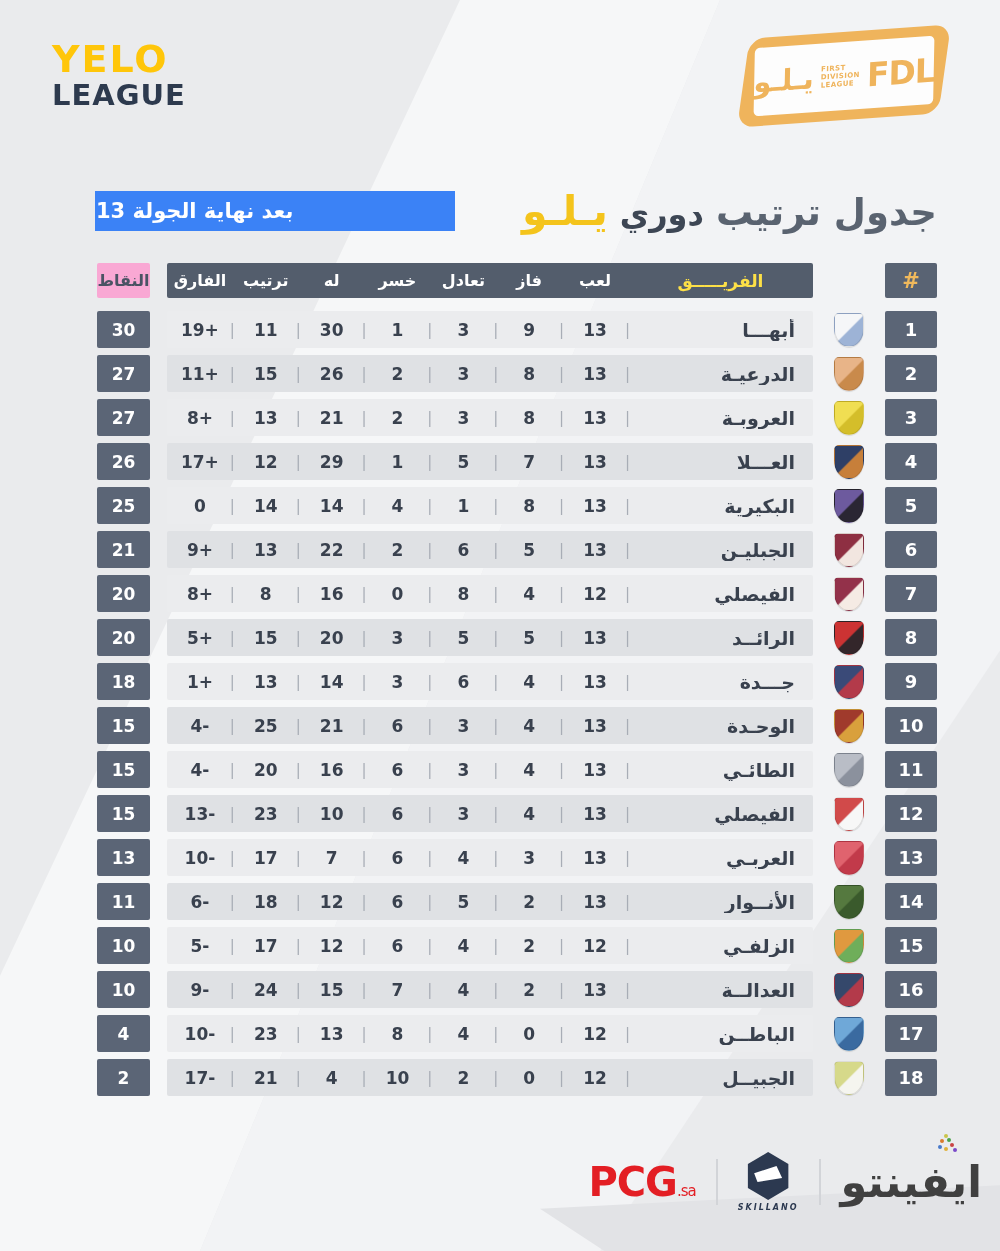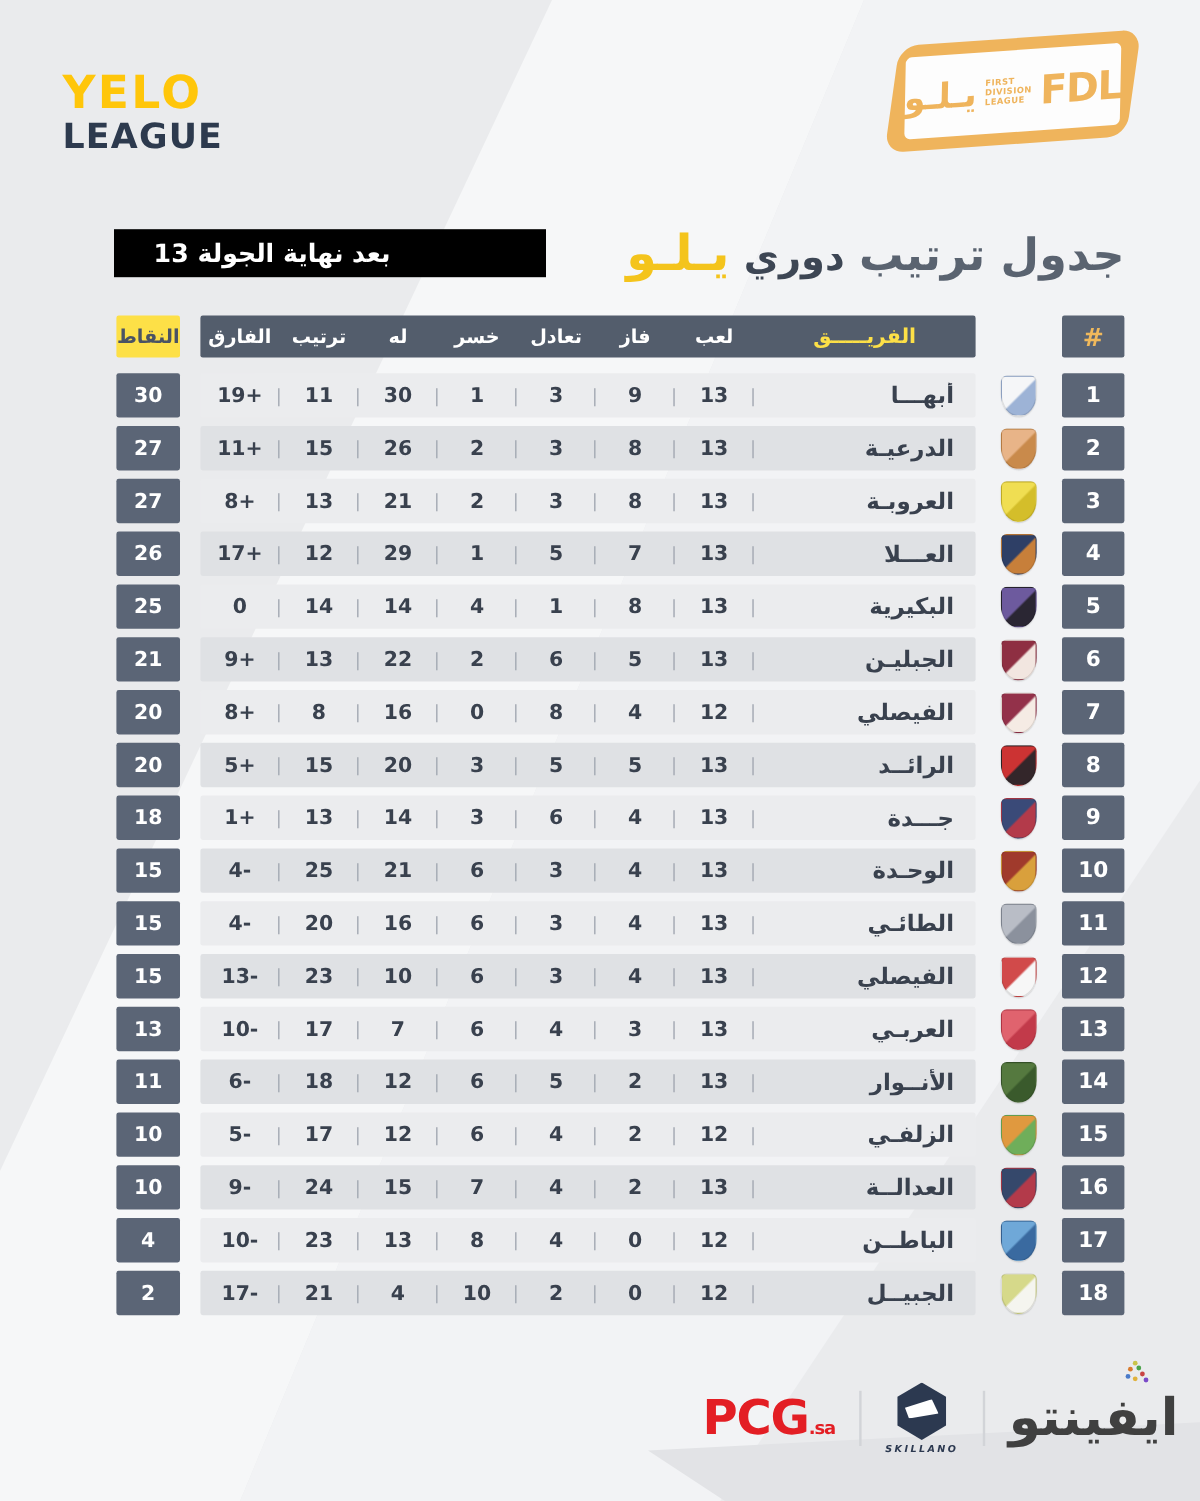--- a/index.html
+++ b/index.html
@@ -8,57 +8,57 @@
 
   
   .bg-diag-1 { position:absolute; inset:0; background:#f6f7f8;
     clip-path:polygon(46% 0, 72% 0, 20% 100%, 0 100%, 0 78%); }
   .bg-diag-2 { position:absolute; inset:0; background:#f2f3f5;
     clip-path:polygon(72% 0, 100% 0, 100% 52%, 60% 100%, 20% 100%); }
   .footer-band { position:absolute; left:540px; top:1178px; width:460px; height:73px;
     background:#e2e3e6; clip-path:polygon(0 42%, 100% 10%, 100% 100%, 14% 100%); }
 
   
-  .brand { position:absolute; left:52px; top:40px; line-height:1.05;margin-top:18px; }
+  .brand { position:absolute; left:52px; top:40px; line-height:1.05; }
   .brand .yelo { font-size:38px; font-weight:800; color:#ffc60a; letter-spacing:2px; }
   .brand .league { font-size:29px; font-weight:800; color:#2d3a4e; letter-spacing:1px; }
 
   
   .fdl-outer { position:absolute; top:32px; right:55px; width:202px; height:88px;
     background:#efb45c; border-radius:16px; transform:rotate(-4deg) skewX(-12deg); }
   .fdl-inner { position:absolute; inset:10px 11px; background:#fdfdfd; border-radius:5px;
     display:flex; direction:ltr; align-items:center; justify-content:center; gap:7px;
     transform:skewX(7deg); }
   .fdl-arabic { color:#efb45c; font-size:29px; font-weight:800; }
   .fdl-stack { display:flex; flex-direction:column; line-height:1.15; color:#efb45c;
     font-size:7px; font-weight:700; letter-spacing:.4px; }
   .fdl-big { color:#efb45c; font-size:33px; font-weight:800; letter-spacing:-1px; }
 
   
   .title-row { position:absolute; left:95px; top:186px; width:842px; height:50px;
     display:flex; align-items:center; }
-  .round-badge { width:360px; height:40px; background:#000000; color:#ffffff;
-    display:flex; align-items:center; justify-content:flex-end; padding:0 33px;
+  .round-badge { width:360px; height:40px; background:#3b82f6; color:#ffffff;
+    display:flex; align-items:center; justify-content:flex-end; padding:0 1px;
     font-size:21px; font-weight:700; direction:rtl; }
   .main-title { margin-left:auto; direction:rtl; display:flex; align-items:baseline; gap:12px; }
   .title-prefix { font-size:37px; font-weight:600; color:#5a6370; }
   .title-bold { font-size:32px; font-weight:800; color:#3d4654; }
   .title-accent { font-size:41px; font-weight:800; color:#f4c41c; letter-spacing:2px; }
 
   
   .standings { position:absolute; left:95px; top:263px; width:842px; }
   .thead { display:flex; direction:rtl; height:35px; margin-bottom:13px; }
   .rank-h { width:52px; height:35px; background:#596373; color:#f0b95c; font-weight:800;
     font-size:21px; display:flex; align-items:center; justify-content:center; border-radius:2px; }
   .logo-slot-h { width:72px; }
   .head-bar { width:646px; height:35px; background:#535d6c; border-radius:2px;
     display:flex; direction:rtl; align-items:center; }
   .head-team { width:185px; text-align:center; color:#fde047; font-size:17px; font-weight:700; }
   .head-cell { flex:1; text-align:center; color:#fff; font-size:16px; font-weight:700; }
-  .points-h { width:53px; height:35px; margin-inline-start:17px; background:#fde047;
+  .points-h { width:53px; height:35px; margin-inline-start:17px; background:#f9a8d4;
     color:#4a5364; font-weight:700; font-size:16px; display:flex; align-items:center;
     justify-content:center; border-radius:2px; }
 
   .trow { display:flex; direction:rtl; height:37px; margin-bottom:7px; align-items:center; }
   .rank { width:52px; height:37px; background:#5b6576; color:#ffffff; font-weight:700;
     font-size:18px; display:flex; align-items:center; justify-content:center; border-radius:2px; }
   .logo-slot { width:72px; display:flex; justify-content:center; align-items:center; }
   .team-logo { width:30px; height:34px; border-radius:5px 5px 50% 50% / 5px 5px 55% 55%;
     border:1px solid rgba(0,0,0,.10); box-shadow:0 1px 1px rgba(0,0,0,.12); }
   .bar { width:646px; height:37px; display:flex; direction:rtl; align-items:center; border-radius:2px; }
@@ -71,21 +71,21 @@
   .vcell::before { content:"|"; position:absolute; right:-2px; top:50%;
     transform:translateY(-52%); color:#a8adb6; font-weight:400; font-size:15px; }
   .points { width:53px; height:37px; margin-inline-start:17px; background:#5b6576;
     color:#ffffff; font-weight:700; font-size:17px; display:flex; align-items:center;
     justify-content:center; border-radius:2px; }
 
   
   .footer { position:absolute; right:18px; top:1142px; height:80px; display:flex;
     align-items:center; gap:20px; }
   .pcg { color:#e31e24; font-size:40px; font-weight:800; letter-spacing:-1px; line-height:1; }
-  .pcg .sa { font-size:15px; font-weight:700; vertical-align:baseline; }
+  .pcg .sa { font-size:15px; font-weight:400; vertical-align:baseline; }
   .fsep { width:2px; height:46px; background:#d2d4d8; }
   .skillano { display:flex; flex-direction:column; align-items:center; gap:3px;font-style:italic; }
   .hex { position:relative; width:44px; height:48px; background:#2c3950;
     clip-path:polygon(50% 0,96% 25%,96% 75%,50% 100%,4% 75%,4% 25%); }
   .hex-white { position:absolute; left:8px; top:14px; width:28px; height:16px; background:#fff;
     clip-path:polygon(0 45%, 80% 0, 100% 75%, 12% 100%); }
   .skillano-label { font-size:8px; font-weight:700; letter-spacing:2px; color:#2c3950; }
   .evento { position:relative; color:#404040; font-size:43px; font-weight:800; direction:rtl; }
   .spark { position:absolute; top:-10px; right:34px; width:4px; height:4px; border-radius:50%;
     background:#e0b23c;

